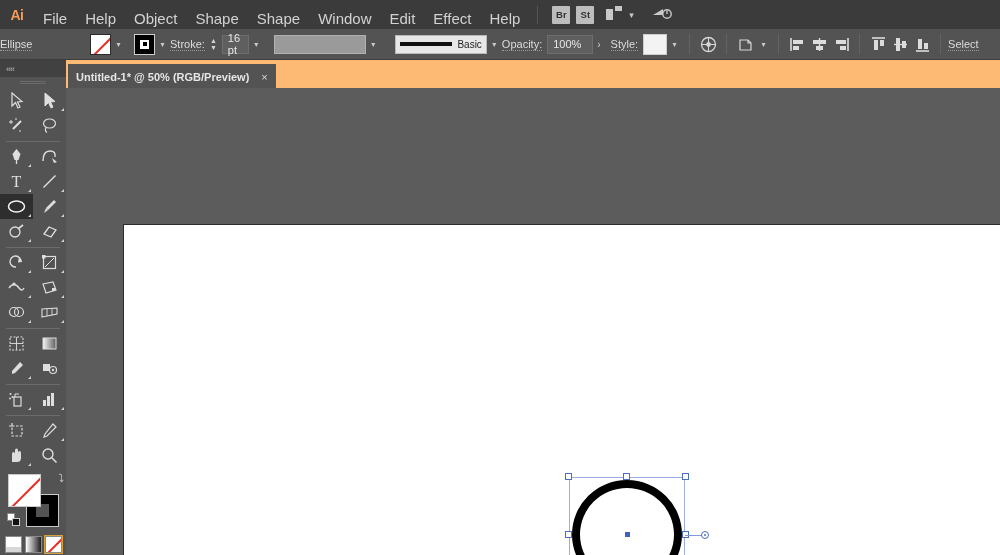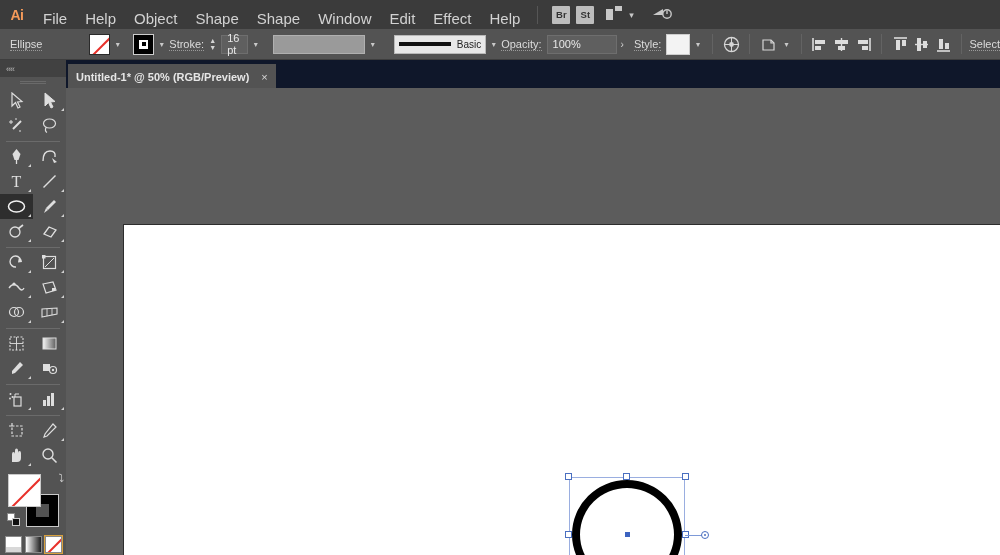--- a/index.html
+++ b/index.html
@@ -112,21 +112,21 @@
   .icon-btn {
     width: 22px; height: 22px; display: flex; align-items: center;
     justify-content: center;
   }
   .icon-btn svg { display: block; }
   .more-arrow { color: #d0d0d0; font-size: 10px; padding: 0 4px; }
 
   
   #tabbar {
     position: absolute; left: 0; top: 60px; width: 1000px; height: 28px;
-    background: #0f172a;
+    background: #fdba74;
   }
   #doctab {
     position: absolute; left: 68px; top: 4px; height: 24px;
     background: #535353; color: #e6e6e6; font-size: 11px;
     display: flex; align-items: center; padding: 0 8px;
     border-top: 2px solid #535353;
   }
   #doctab .title { font-weight: bold; }
   #doctab .close { margin-left: 12px; font-size: 11px; color: #d8d8d8; }
 
@@ -281,21 +281,21 @@
     <div id="cc-icon">
       <svg width="20" height="14" viewBox="0 0 20 14">
         <path d="M1 9 L11 3 L11 9 Z" fill="#c8c8c8"></path>
         <circle cx="15" cy="8" r="4.2" fill="none" stroke="#c8c8c8" stroke-width="1.4"></circle>
         <path d="M15 4.4 L15 8" stroke="#c8c8c8" stroke-width="1.4"></path>
       </svg>
     </div>
   </div>
 
   <div id="controlbar">
-    <div style="width:66px;display:flex;padding-left:10px;">
+    <div style="width:66px;display:flex;">
       <span class="lbl dotted">Ellipse</span>
     </div>
 
     <div class="cb-group" style="margin-left:24px;">
       <div class="swatch-none"></div>
       <div class="dd-arrow">▾</div>
     </div>
 
     <div class="cb-group" style="margin-left:8px;">
       <div class="swatch-stroke">
@@ -322,21 +322,21 @@
     <div class="cb-group" style="margin-left:14px;">
       <div class="brushdef">
         <span class="line"></span>
         <span>Basic</span>
       </div>
       <div class="dd-arrow">▾</div>
     </div>
 
     <div class="cb-group" style="">
       <span class="lbl dotted">Opacity:</span>
-      <div class="field sm" style="margin-left:5px;width:70px;">100%</div>
+      <div class="field sm" style="margin-left:5px;width:46px;">100%</div>
       <div class="more-arrow">›</div>
     </div>
 
     <div class="cb-group" style="margin-left:6px;">
       <span class="lbl dotted">Style:</span>
       <div class="style-swatch" style="margin-left:5px;"></div>
       <div class="dd-arrow">▾</div>
     </div>
 
     <div class="cb-sep"></div>

